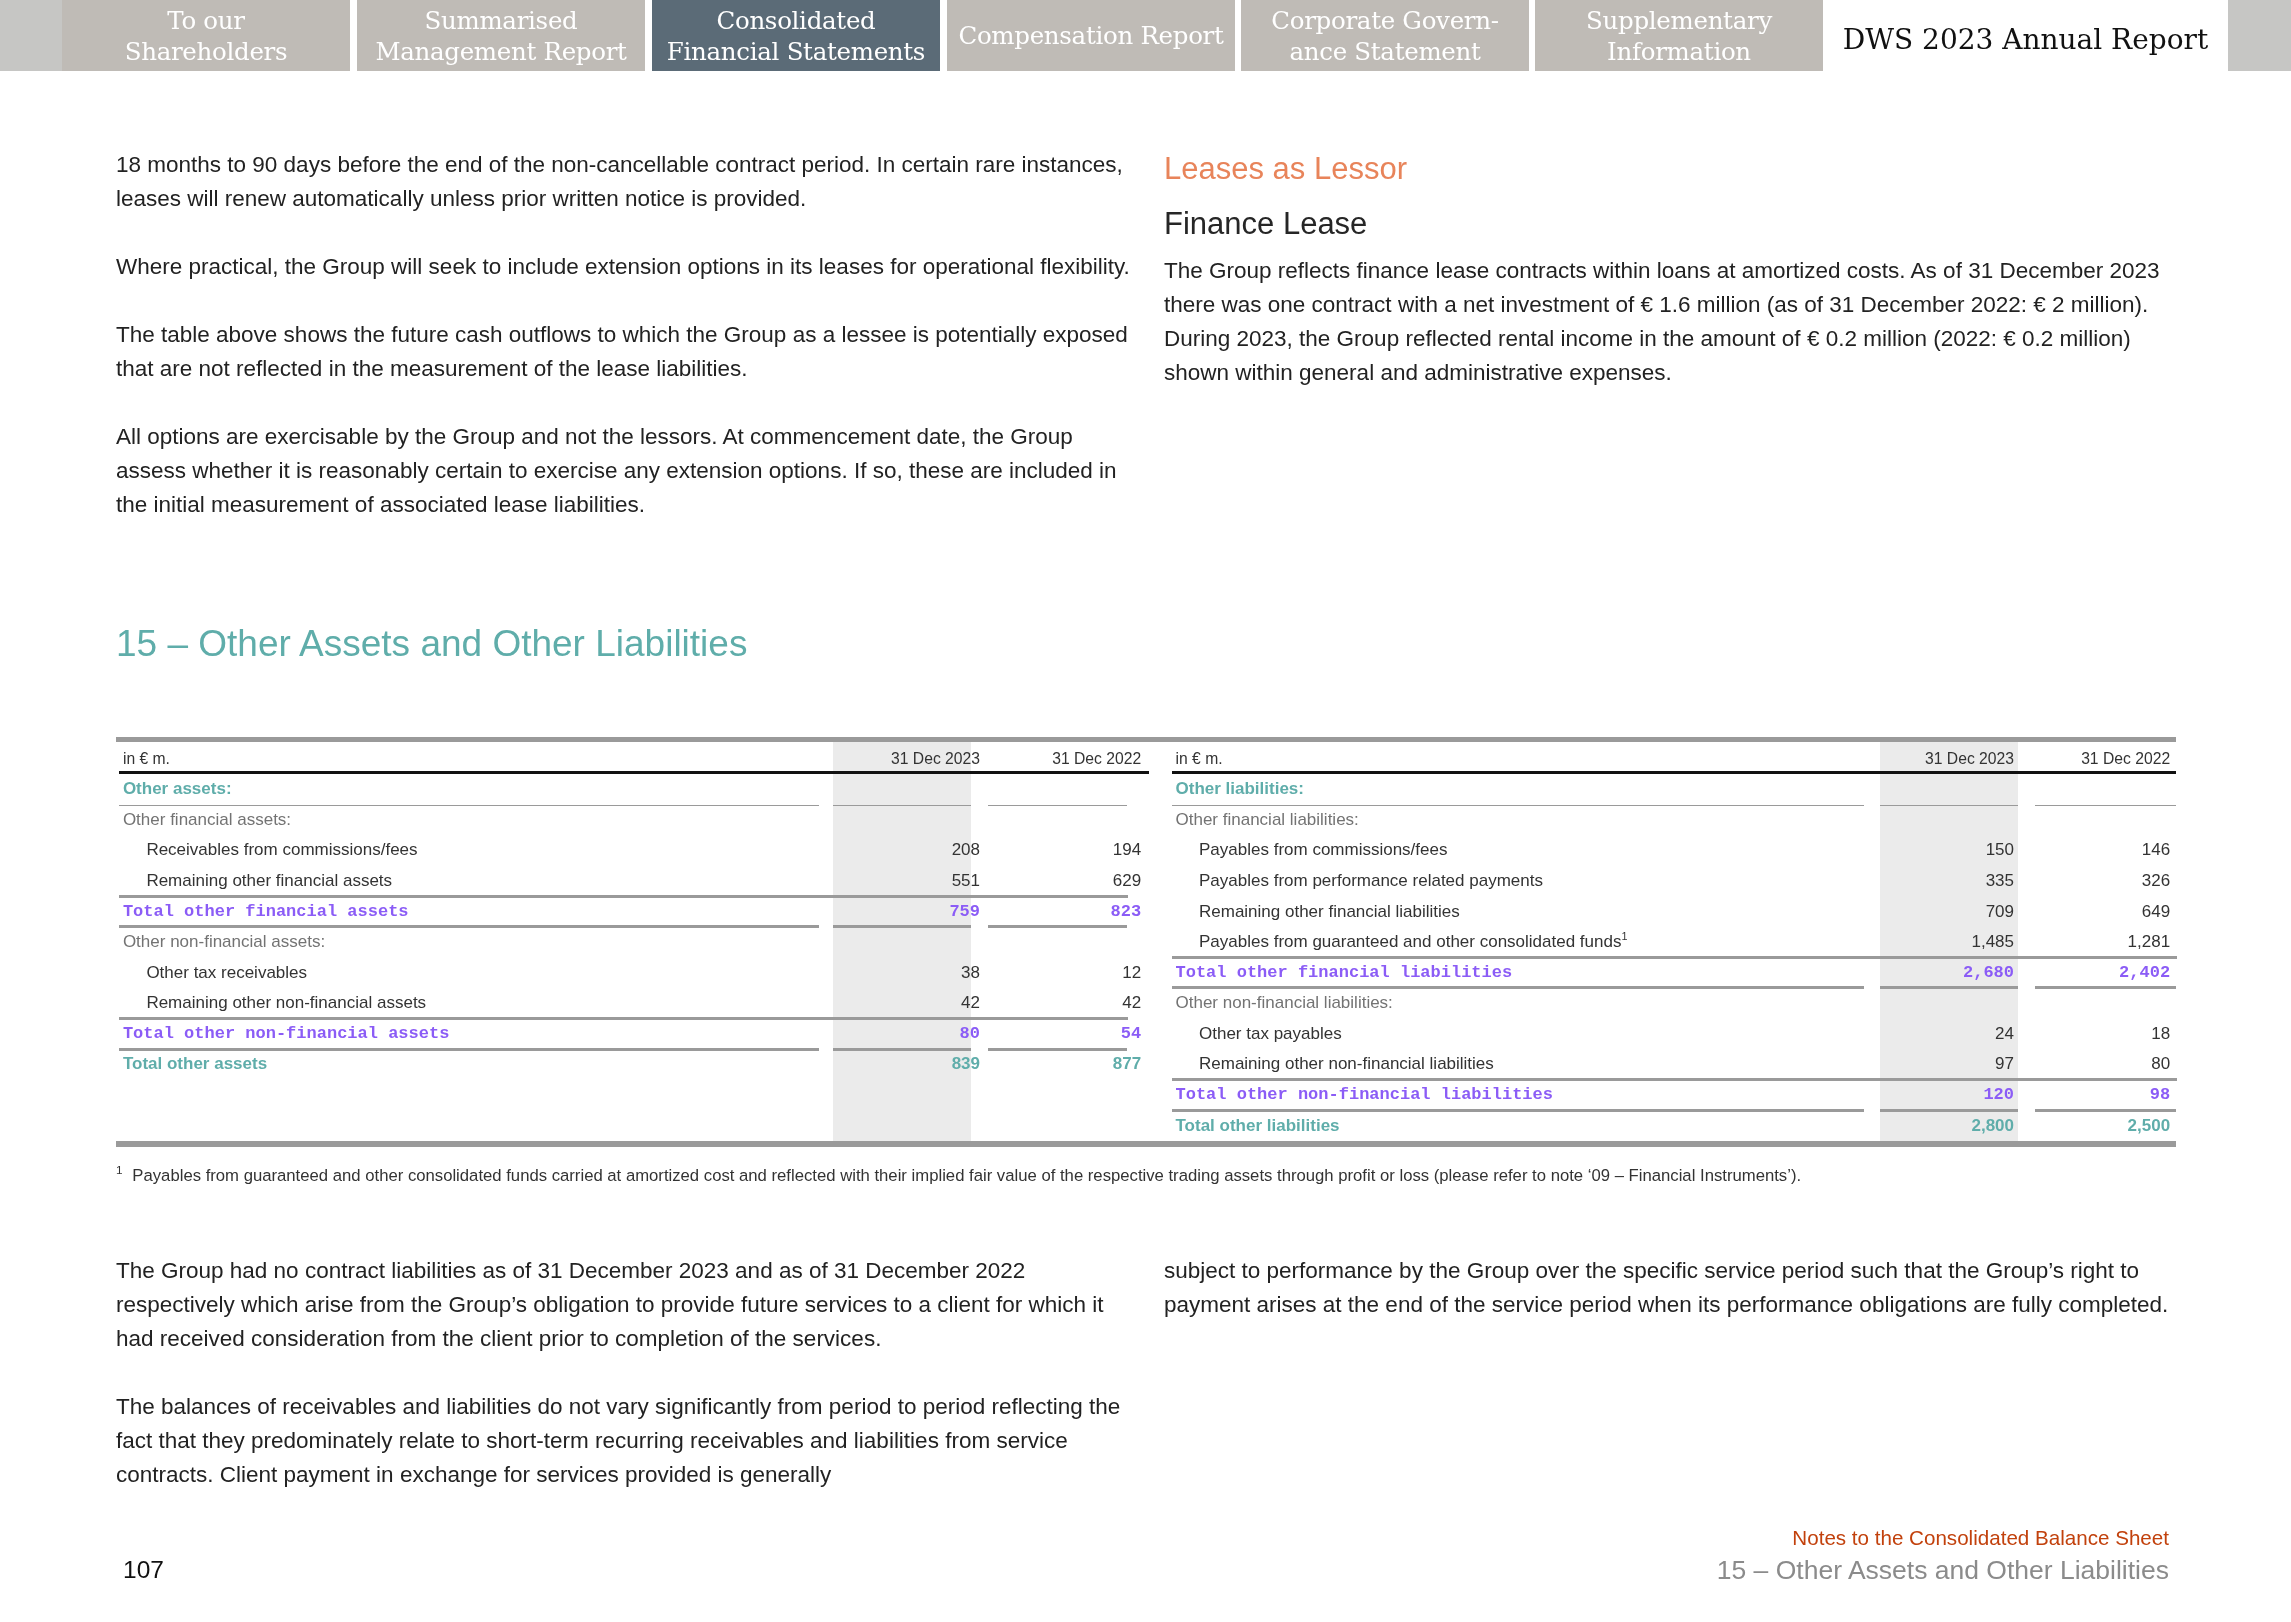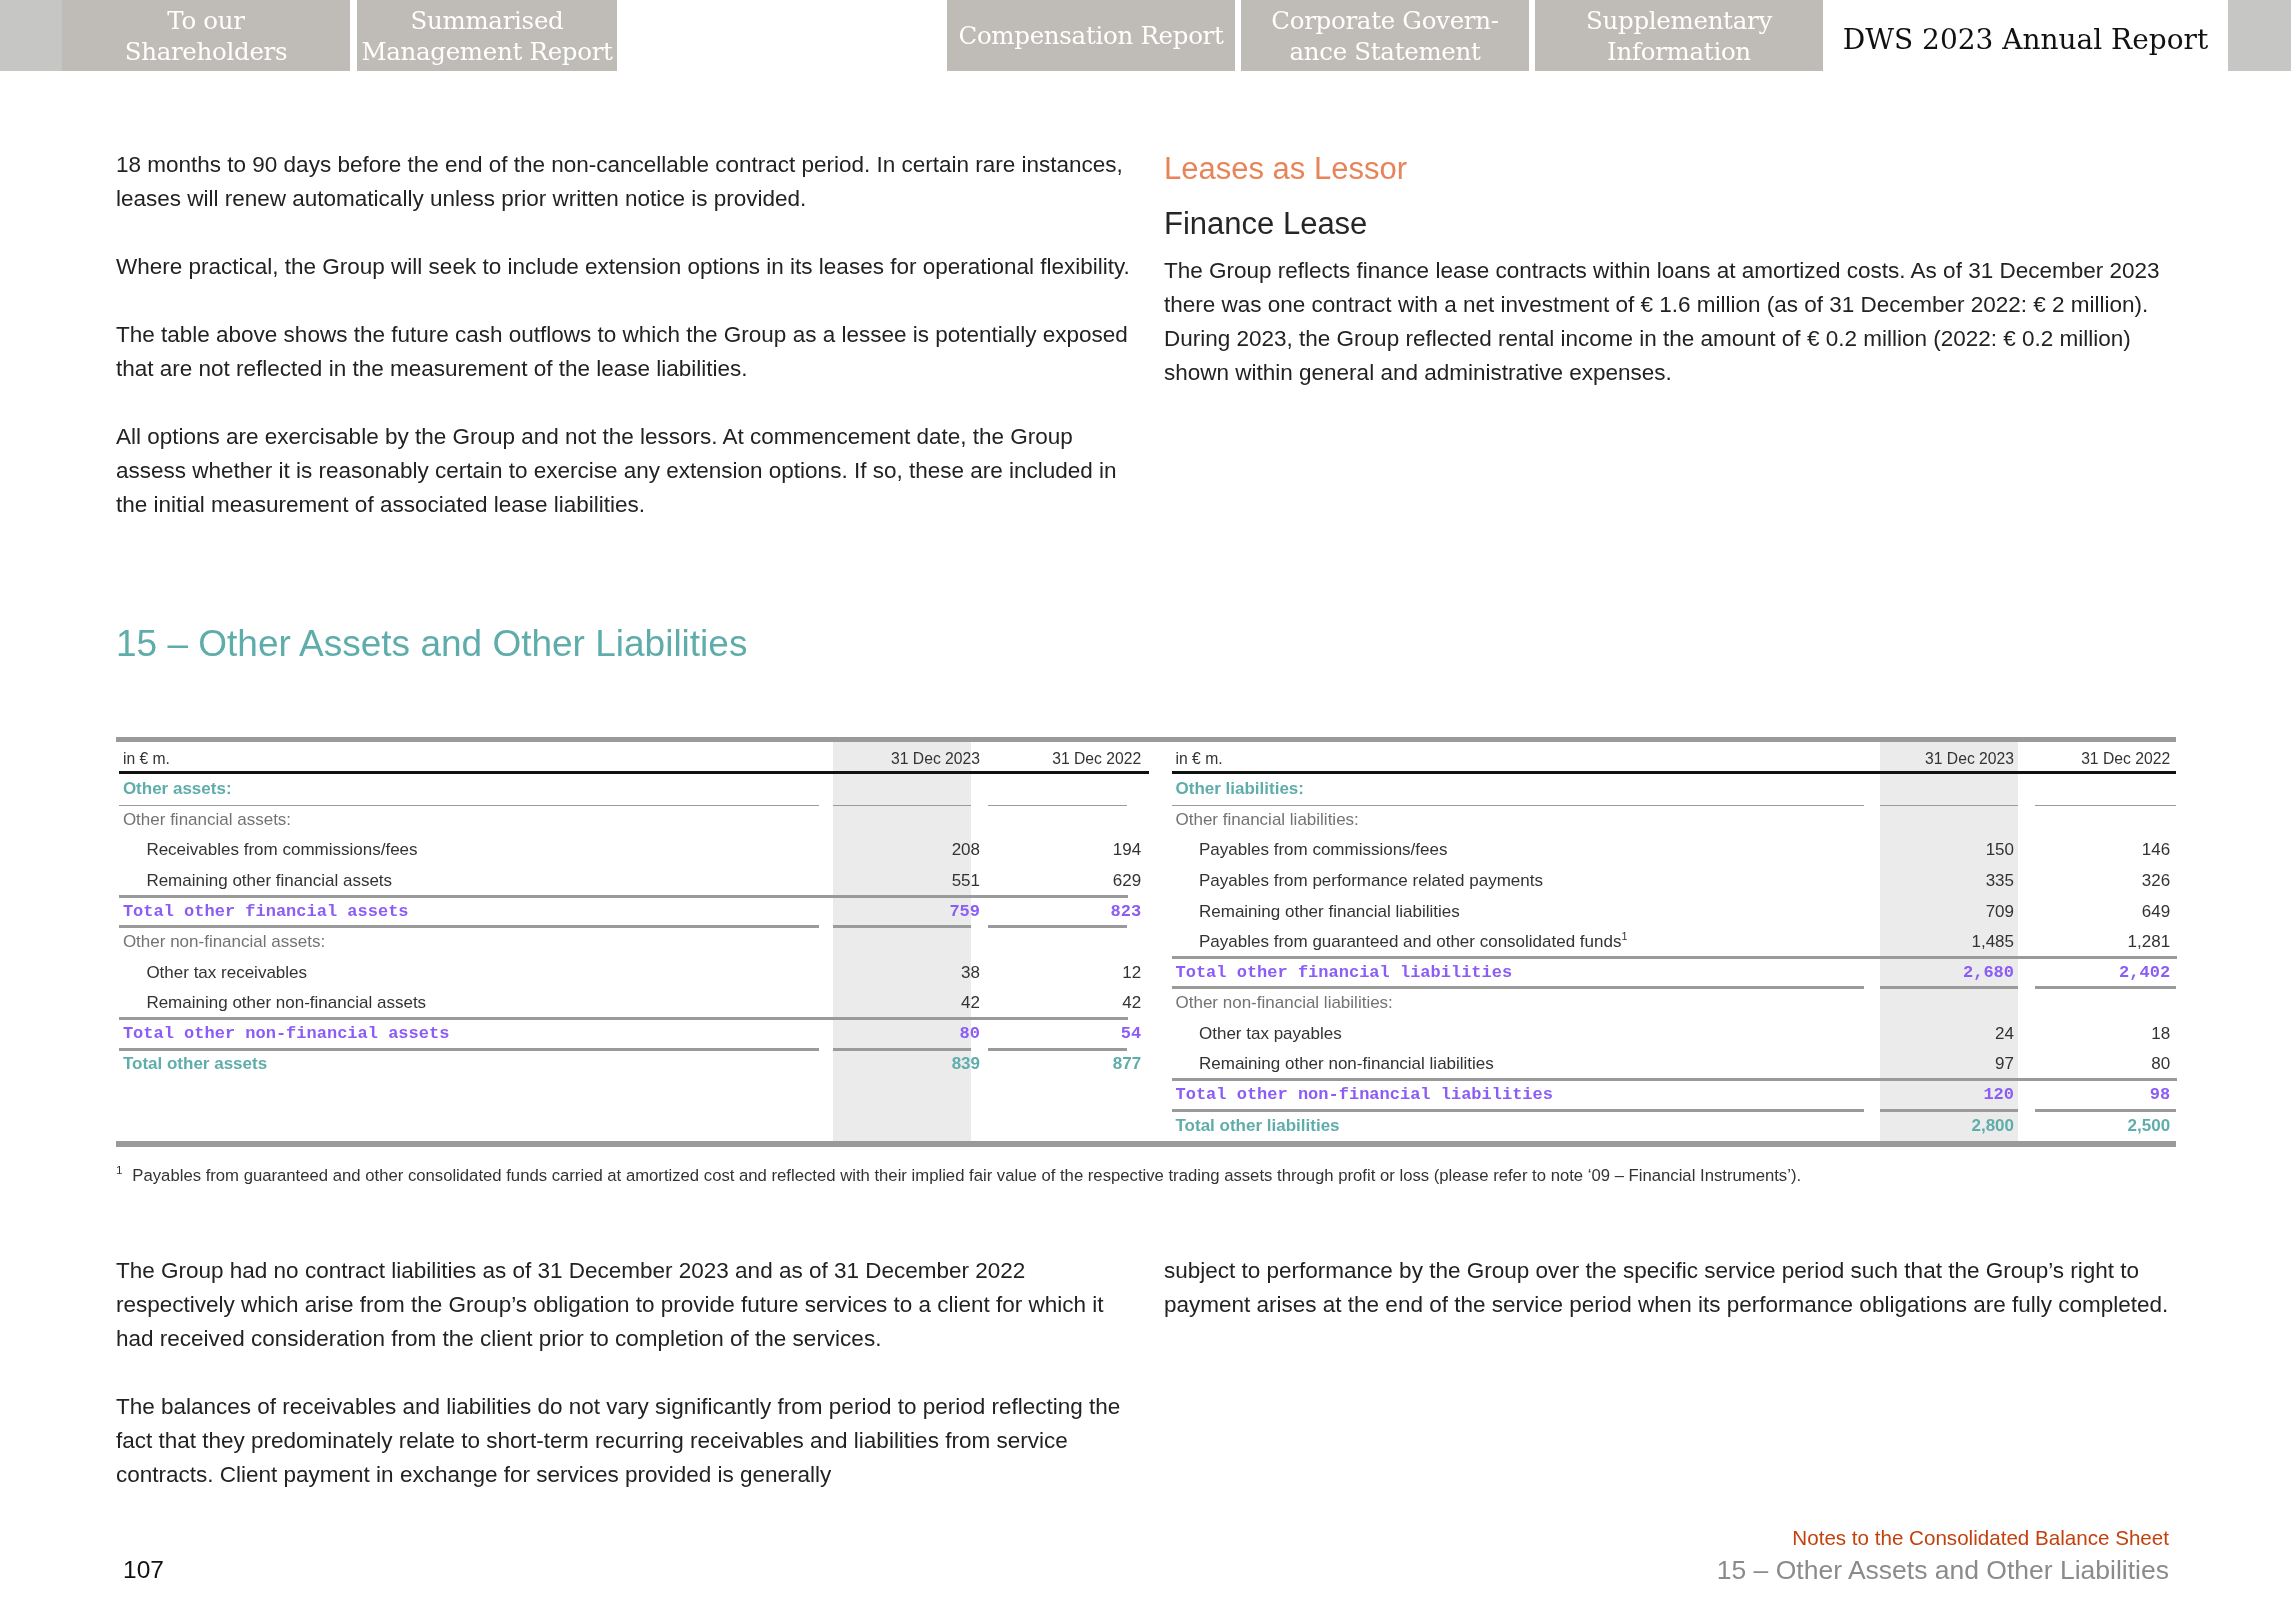--- a/index.html
+++ b/index.html
@@ -72,22 +72,24 @@
   .footer-right .l1 { font-size: 20.6px; color: #c2410c; line-height: 29px; }
   .footer-right .l2 { font-size: 26.5px; color: #8b8b8b; line-height: 37px; }
 </style>
 </head>
 <body>
 
 <div class="nav">
   <div class="edge left"></div>
   <div class="nav-tab" style="left:62px;width:288px;">To our
 Shareholders</div>
-  <div class="nav-tab" style="left:357px;width:260px;">Summarised
+  <div class="nav-tab" style="left:357px;width:288px;">Summarised
 Management Report</div>
+  <div class="nav-tab active" style="left:652px;width:288px;">Consolidated
+Financial Statements</div>
   <div class="nav-tab" style="left:947px;width:288px;">Compensation Report</div>
   <div class="nav-tab" style="left:1241px;width:288px;">Corporate Govern-
 ance Statement</div>
   <div class="nav-tab" style="left:1535px;width:288px;">Supplementary
 Information</div>
   <div class="nav-title">DWS 2023 Annual Report</div>
   <div class="edge right"></div>
 </div>
 
 <div class="col col-left" style="top:148px;">

